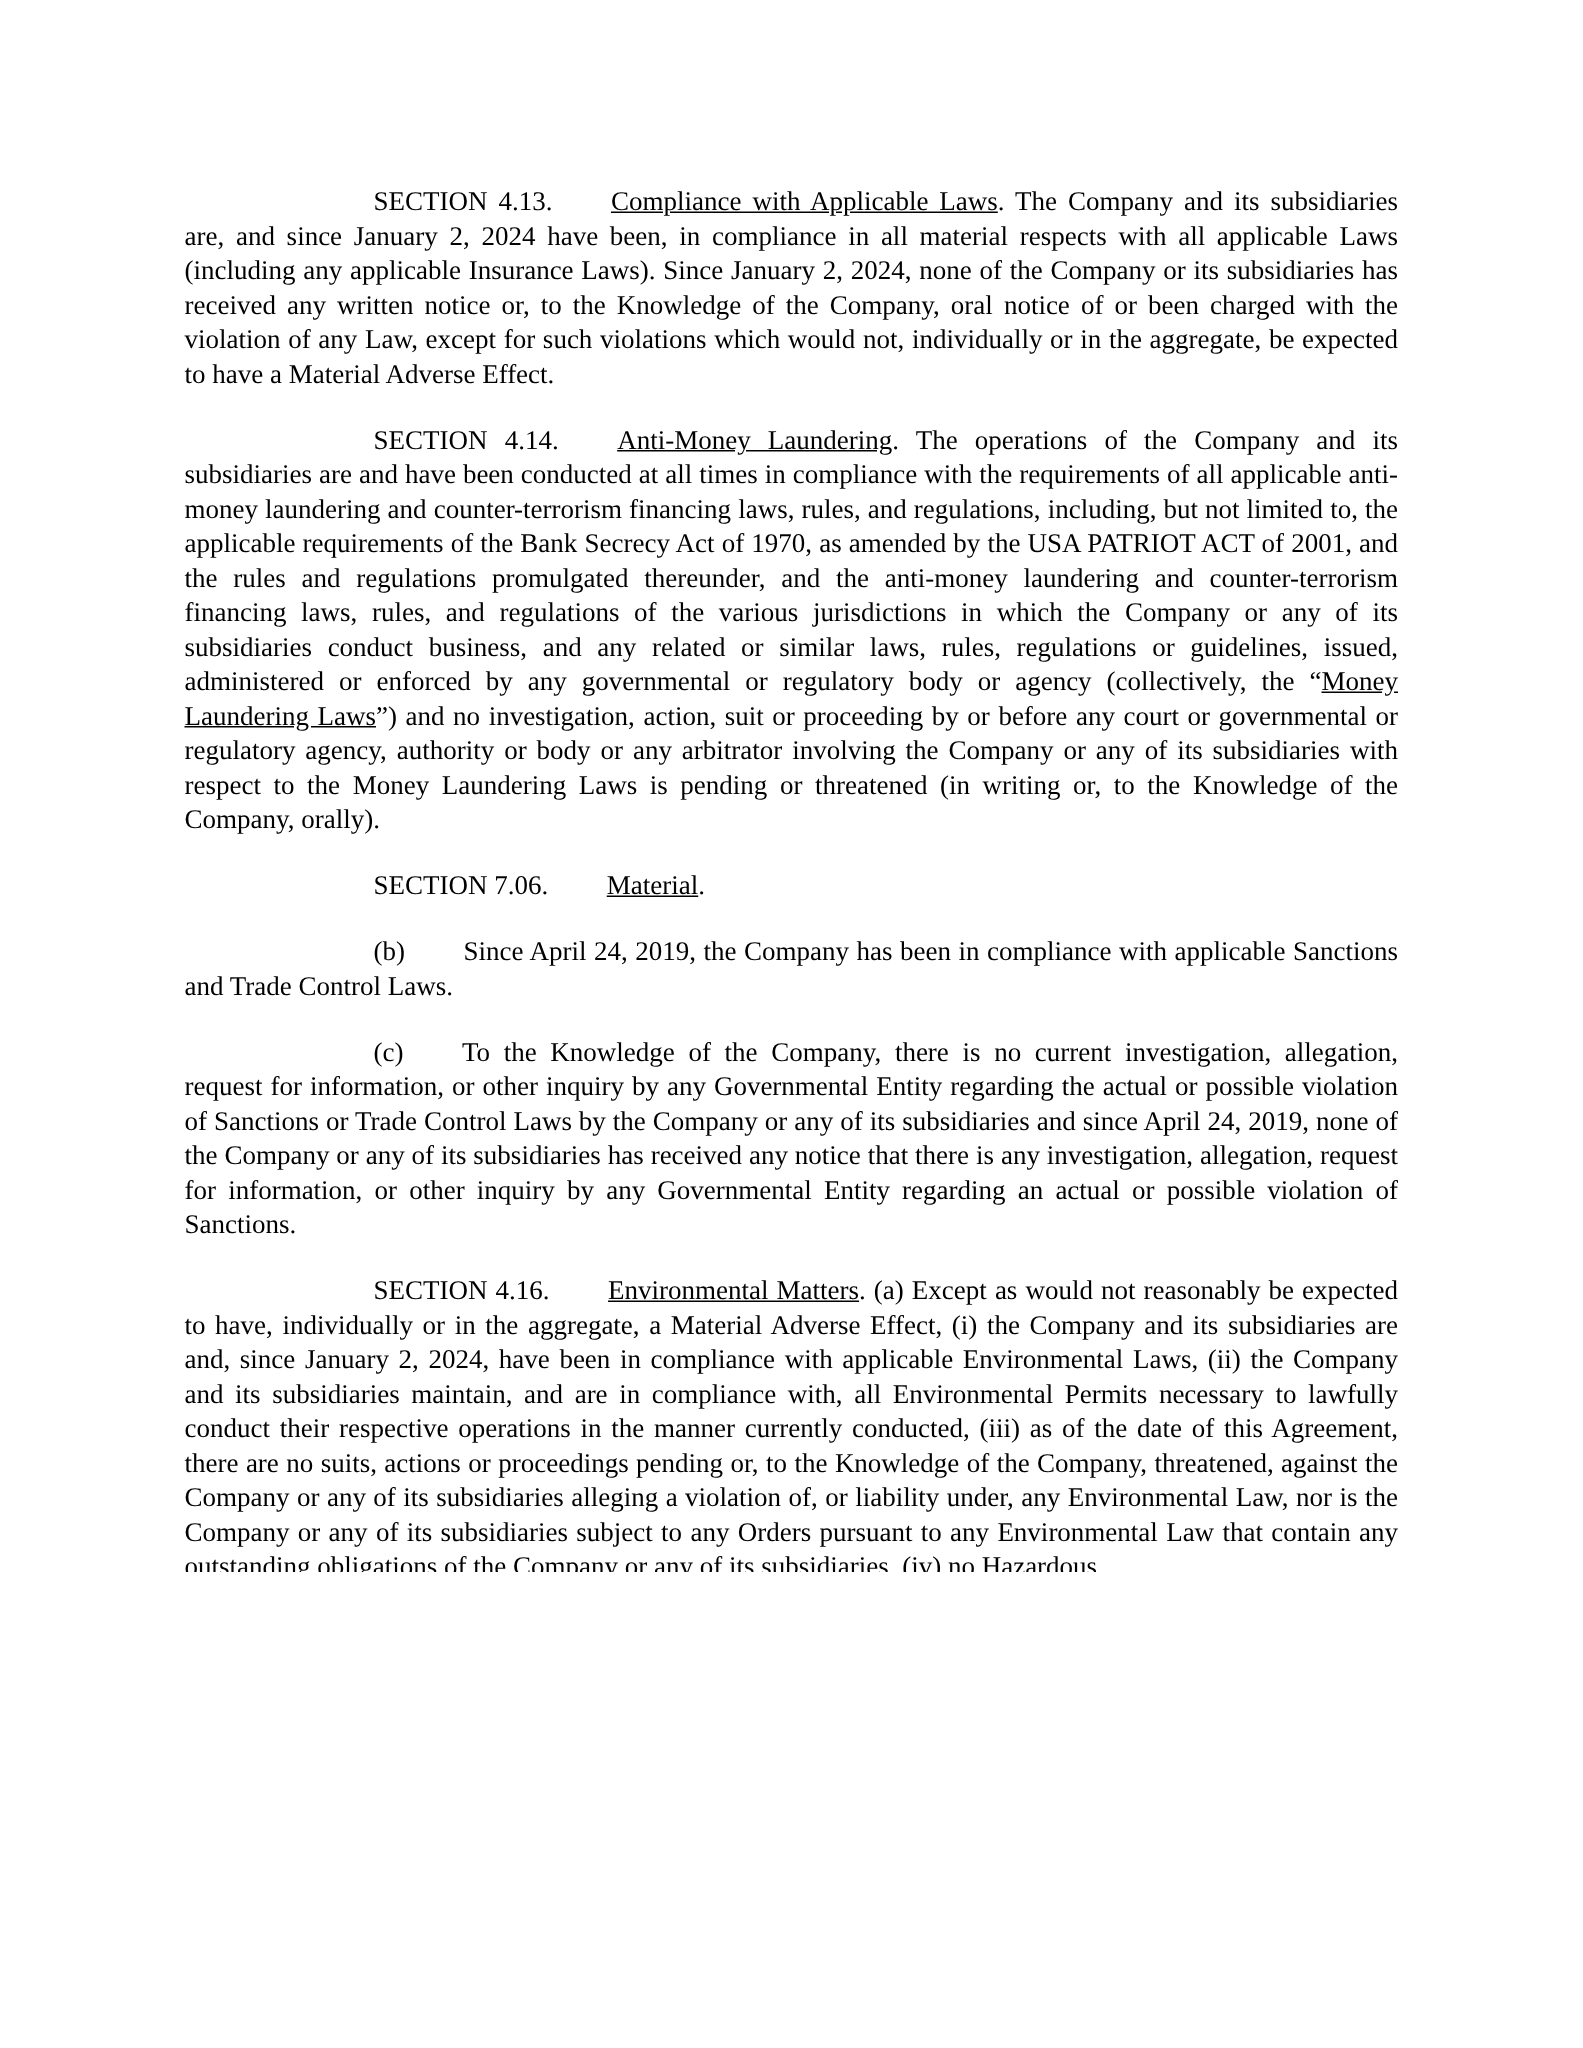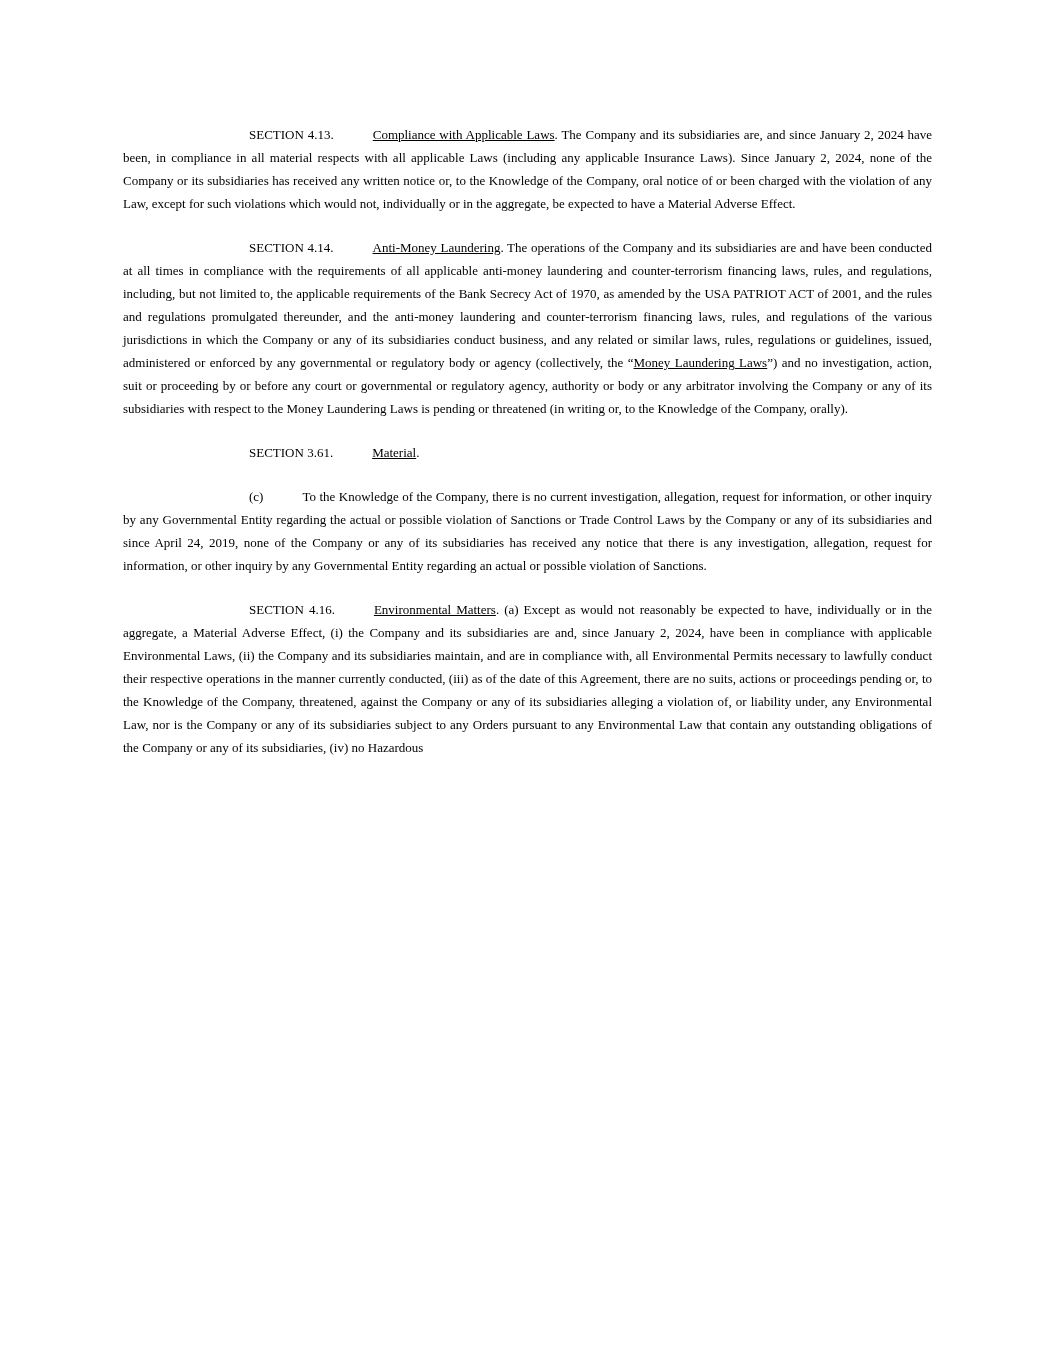--- a/index.html
+++ b/index.html
@@ -8,21 +8,21 @@
     padding: 0;
     background: #ffffff;
   }
   .page {
     position: relative;
     width: 1055px;
     height: 1048px;
     background: #ffffff;
     overflow: hidden;
     font-family: "Liberation Serif", "DejaVu Serif", serif;
-    font-size: 13px;
+    font-size: 18px;
     color: #000000;
   }
   .doc-body {
     position: absolute;
     left: 123px;
     top: 123px;
     width: 809px;
   }
   .para {
     margin: 0 0 21px 0;
@@ -48,18 +48,19 @@
   }
 </style>
 </head>
 <body>
 
 <div class="page">
   <div class="doc-body">
 
   <p class="para"><span class="run">SECTION 4.13.</span><span class="tab"></span><span class="run underline">Compliance with Applicable Laws</span><span class="run">.  The Company and its subsidiaries are, and since January 2, 2024 have been, in compliance in all material respects with all applicable Laws (including any applicable Insurance Laws). Since January 2, 2024, none of the Company or its subsidiaries has received any written notice or, to the Knowledge of the Company, oral notice of or been charged with the violation of any Law, except for such violations which would not, individually or in the aggregate, be expected to have a Material Adverse Effect.</span></p>
       <p class="para"><span class="run">SECTION 4.14.</span><span class="tab"></span><span class="run underline">Anti-Money Laundering</span><span class="run">.  The operations of the Company and its subsidiaries are and have been conducted at all times in compliance with the requirements of all applicable anti-money laundering and counter-terrorism financing laws, rules, and regulations, including, but not limited to, the applicable requirements of the Bank Secrecy Act of 1970, as amended by the USA PATRIOT ACT of 2001, and the rules and regulations promulgated thereunder, and the anti-money laundering and counter-terrorism financing laws, rules, and regulations of the various jurisdictions in which the Company or any of its subsidiaries conduct business, and any related or similar laws, rules, regulations or guidelines, issued, administered or enforced by any governmental or regulatory body or agency (collectively, the “</span><span class="run underline">Money Laundering Laws</span><span class="run">”) and no investigation, action, suit or proceeding by or before any court or governmental or regulatory agency, authority or body or any arbitrator involving the Company or any of its subsidiaries with respect to the Money Laundering Laws is pending or threatened (in writing or, to the Knowledge of the Company, orally).</span></p>
-      <p class="para"><span class="run">SECTION 3.61.</span><span class="tab"></span><span class="run underline">Material</span><span class="run">.</span></p>
+      <p class="para"><span class="run">SECTION 7.06.</span><span class="tab"></span><span class="run underline">Material</span><span class="run">.</span></p>
+      <p class="para"><span class="run">(b)</span><span class="tab"></span><span class="run">Since April 24, 2019, the Company has been in compliance with applicable Sanctions and Trade Control Laws.</span></p>
       <p class="para"><span class="run">(c)</span><span class="tab"></span><span class="run">To the Knowledge of the Company, there is no current investigation, allegation, request for information, or other inquiry by any Governmental Entity regarding the actual or possible violation of Sanctions or Trade Control Laws by the Company or any of its subsidiaries and since April 24, 2019, none of the Company or any of its subsidiaries has received any notice that there is any investigation, allegation, request for information, or other inquiry by any Governmental Entity regarding an actual or possible violation of Sanctions.</span></p>
       <p class="para"><span class="run">SECTION 4.16.</span><span class="tab"></span><span class="run underline">Environmental Matters</span><span class="run">.  (a) Except as would not reasonably be expected to have, individually or in the aggregate, a Material Adverse Effect, (i) the Company and its subsidiaries are and, since January 2, 2024, have been in compliance with applicable Environmental Laws, (ii) the Company and its subsidiaries maintain, and are in compliance with, all Environmental Permits necessary to lawfully conduct their respective operations in the manner currently conducted, (iii) as of the date of this Agreement, there are no suits, actions or proceedings pending or, to the Knowledge of the Company, threatened, against the Company or any of its subsidiaries alleging a violation of, or liability under, any Environmental Law, nor is the Company or any of its subsidiaries subject to any Orders pursuant to any Environmental Law that contain any outstanding obligations of the Company or any of its subsidiaries, (iv) no Hazardous</span></p>
     </div>
   <div class="page-number">33</div>
 </div>
 
 </body></html>

